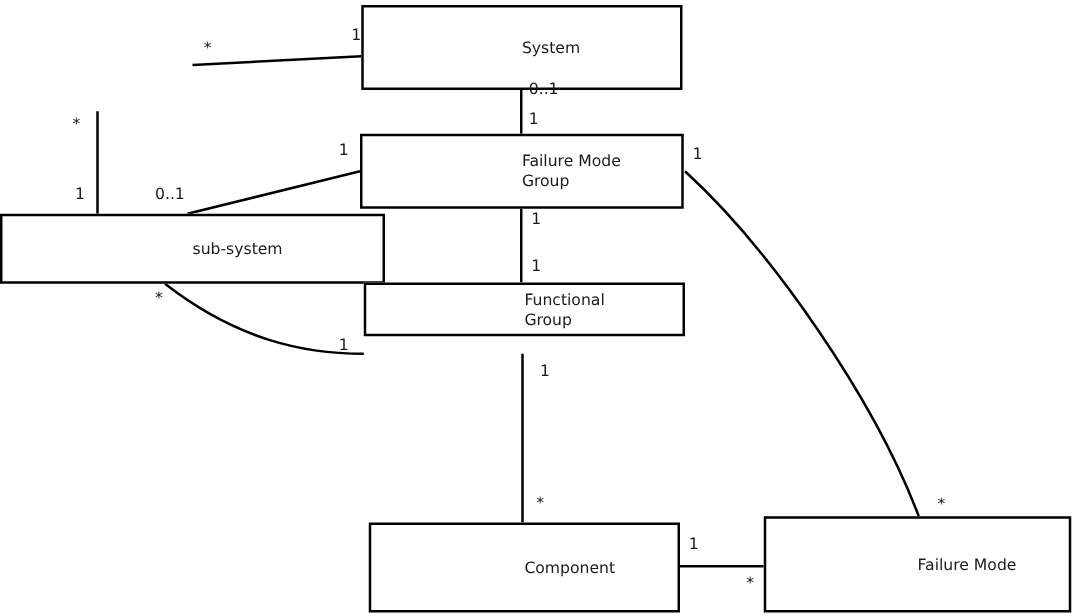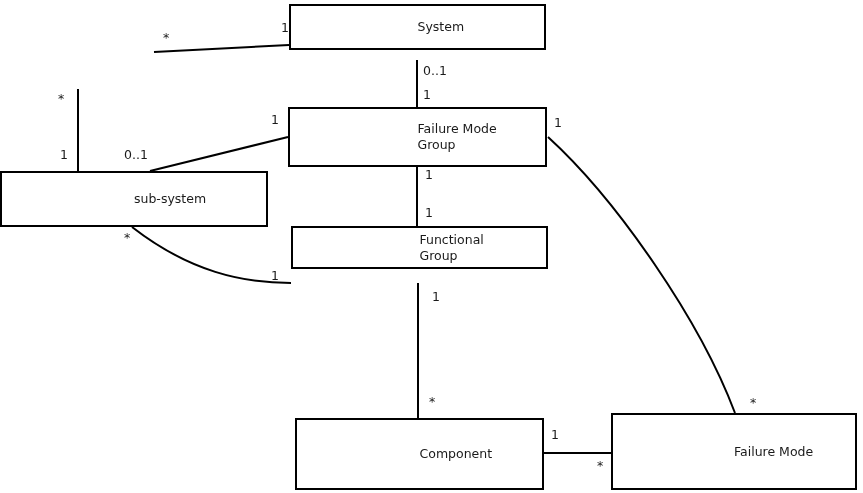--- a/index.html
+++ b/index.html
@@ -60,30 +60,30 @@
       <path d="M 150 171 L 288 137"></path>
       <path d="M 417 167 L 417 226"></path>
       <path d="M 132 227 C 190 272 243 283 291 283"></path>
       <path d="M 418 283 L 418 418"></path>
       <path d="M 548 137 C 617 200 700 320 735 413"></path>
       <path d="M 544 453 L 611 453"></path>
     </g>
   </svg>
 
 
-  <div class="uml-class" style="left:289px; top:4px;   width:257px; height:46px;">
+  <div class="uml-class" style="left:289px; top:4px;   width:257px; height:68px;">
     <span class="uml-class-label">System</span>
   </div>
 
   <div class="uml-class" style="left:288px; top:107px; width:259px; height:60px;">
     <span class="uml-class-label">Failure Mode
 Group</span>
   </div>
 
-  <div class="uml-class" style="left:0px;   top:171px; width:268px; height:56px;">
+  <div class="uml-class" style="left:0px;   top:171px; width:308px; height:56px;">
     <span class="uml-class-label">sub-system</span>
   </div>
 
   <div class="uml-class" style="left:291px; top:226px; width:257px; height:43px;">
     <span class="uml-class-label">Functional
 Group</span>
   </div>
 
   <div class="uml-class" style="left:295px; top:418px; width:249px; height:72px;padding-left:12px;">
     <span class="uml-class-label">Component</span>

